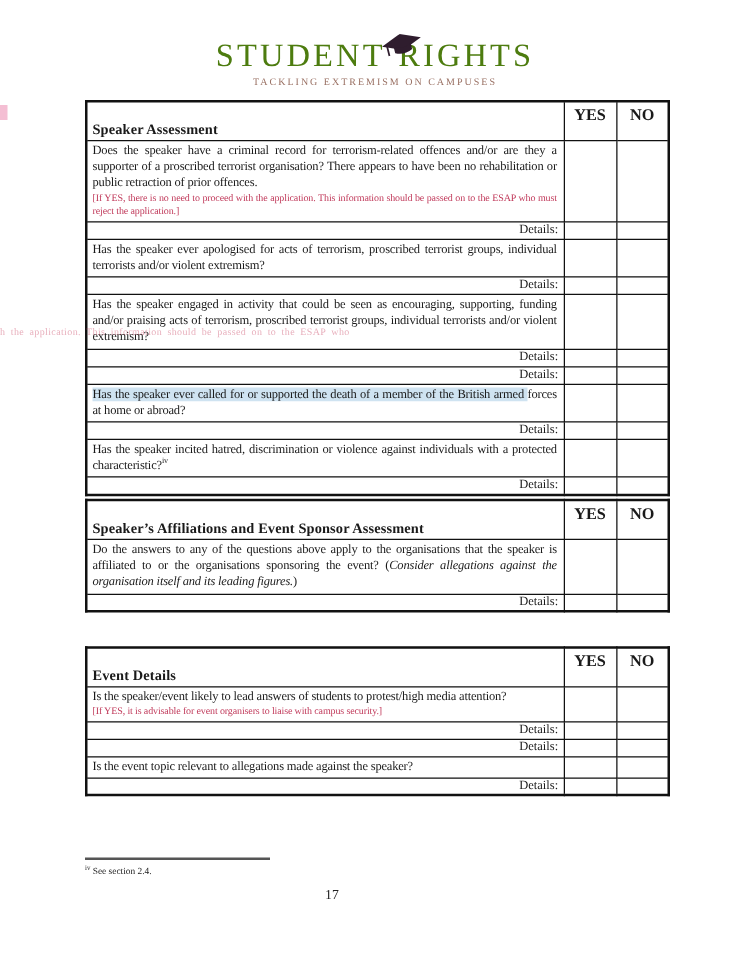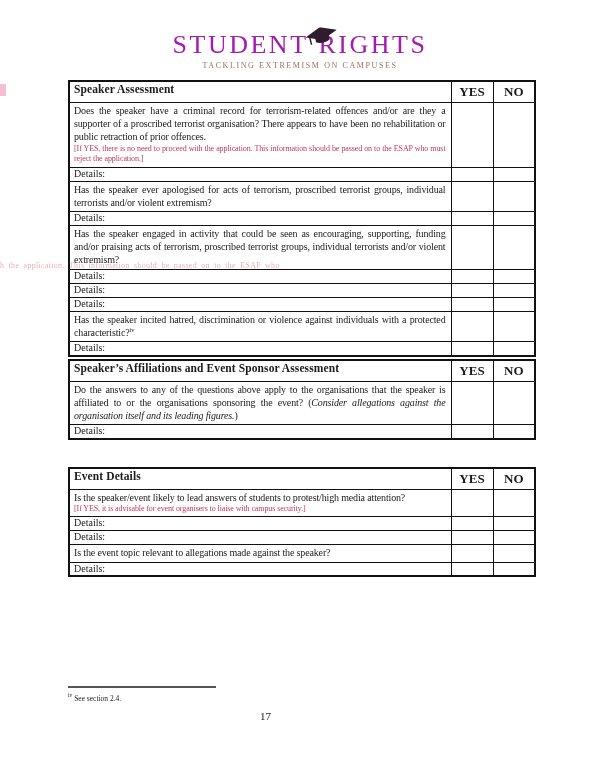--- a/index.html
+++ b/index.html
@@ -6,47 +6,47 @@
   body { background:#e8e8e8; font-family:"Liberation Serif","DejaVu Serif",serif; }
   .page {
     position:relative; width:600px; height:776px; margin:0 auto;
     background:#ffffff; overflow:hidden; color:#1a1a1a;
   }
 
   
   .logo { position:absolute; top:30px; left:0; width:600px; text-align:center; }
   .logo-inner { display:inline-block; }
   .logo-title {
-    font-size:26px; letter-spacing:2.5px; color:#a21caf;
+    font-size:26px; letter-spacing:2.5px; color:#4d7c0f;
     font-family:"Liberation Serif",serif; white-space:nowrap;
   }
   .logo-word2 { position:relative; display:inline-block; margin-left:10px; }
   .cap-icon { position:absolute; left:-13px; top:-8px; transform:rotate(-14deg); }
   .logo-subtitle {
     text-align:center; font-size:8px; letter-spacing:1.6px;
     color:#9a7164; margin-top:1px;
   }
 
   
   .doc { position:absolute; left:68px; top:80px; width:466px; }
   table { border-collapse:collapse; width:100%; table-layout:fixed; border:2px solid #111; }
   .tbl2 { margin-top:2px; }
   .tbl3 { margin-top:27px; }
   col.c-main { width:382px; } col.c-yn { width:42px; }
   th, td { border:1px solid #111; vertical-align:top; }
   th.t-title {
     text-align:left; font-weight:bold; font-size:11.5px;
-    padding:1px 4px 2px 4px; letter-spacing:.1px;
+    padding:16px 4px 2px 4px; letter-spacing:.1px;
   }
   th.t-yn { font-weight:bold; font-size:13px; text-align:center; padding:2px 0 2px; }
   td.q {
     font-size:10px; line-height:13.2px; letter-spacing:-0.15px;
     text-align:justify; padding:1px 5px 2px 4px;
   }
-  td.det { font-size:10px; padding:0 4px 1px 4px; height:14px; }
+  td.det { font-size:10px; padding:0 4px 1px 4px; height:14px;text-align:right; }
   td.yn { }
   .red-note {
     display:block; color:#c0395a; font-size:8px; line-height:10.5px;
     letter-spacing:-0.1px; text-align:justify;
   }
   .hl { background:#cfe3f1; }
   .it { font-style:italic; }
   sup.fn-ref { font-size:6.5px; vertical-align:super; line-height:0; }
 
   
@@ -139,20 +139,27 @@
         <td class="det">Details:</td>
         <td class="yn"></td>
         <td class="yn"></td>
       </tr>
       <tr>
         <td class="det">Details:</td>
         <td class="yn"></td>
         <td class="yn"></td>
       </tr>
       <tr>
+        <td class="q">
+          <span class="hl">Has the speaker ever called for or supported the death of a member of the British armed </span><span>forces at home or abroad?</span>
+        </td>
+        <td class="yn"></td>
+        <td class="yn"></td>
+      </tr>
+      <tr>
         <td class="det">Details:</td>
         <td class="yn"></td>
         <td class="yn"></td>
       </tr>
       <tr>
         <td class="q">
           <span>Has the speaker incited hatred, discrimination or violence against individuals with a protected characteristic?</span><sup class="fn-ref">iv</sup>
         </td>
         <td class="yn"></td>
         <td class="yn"></td>

